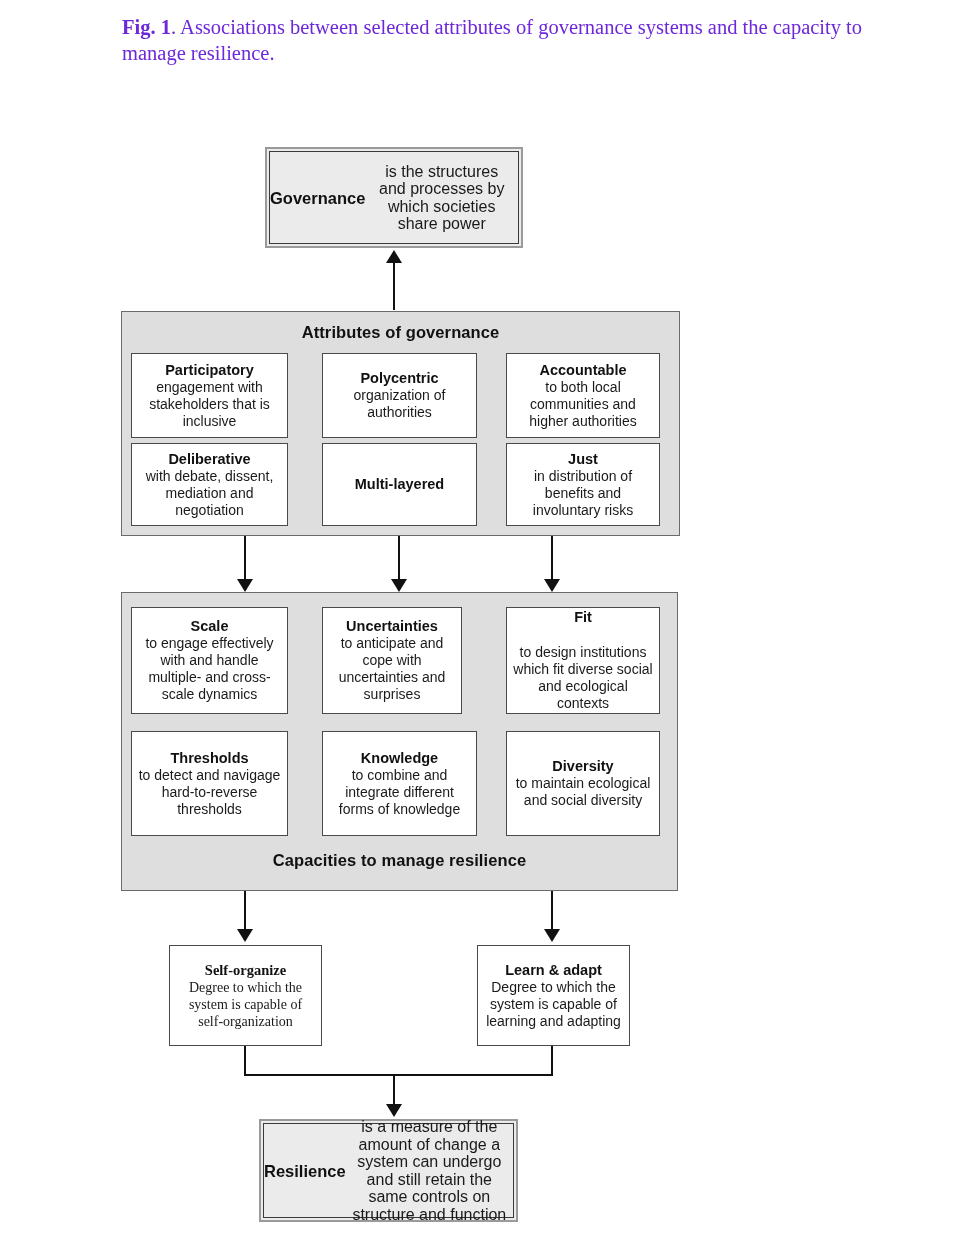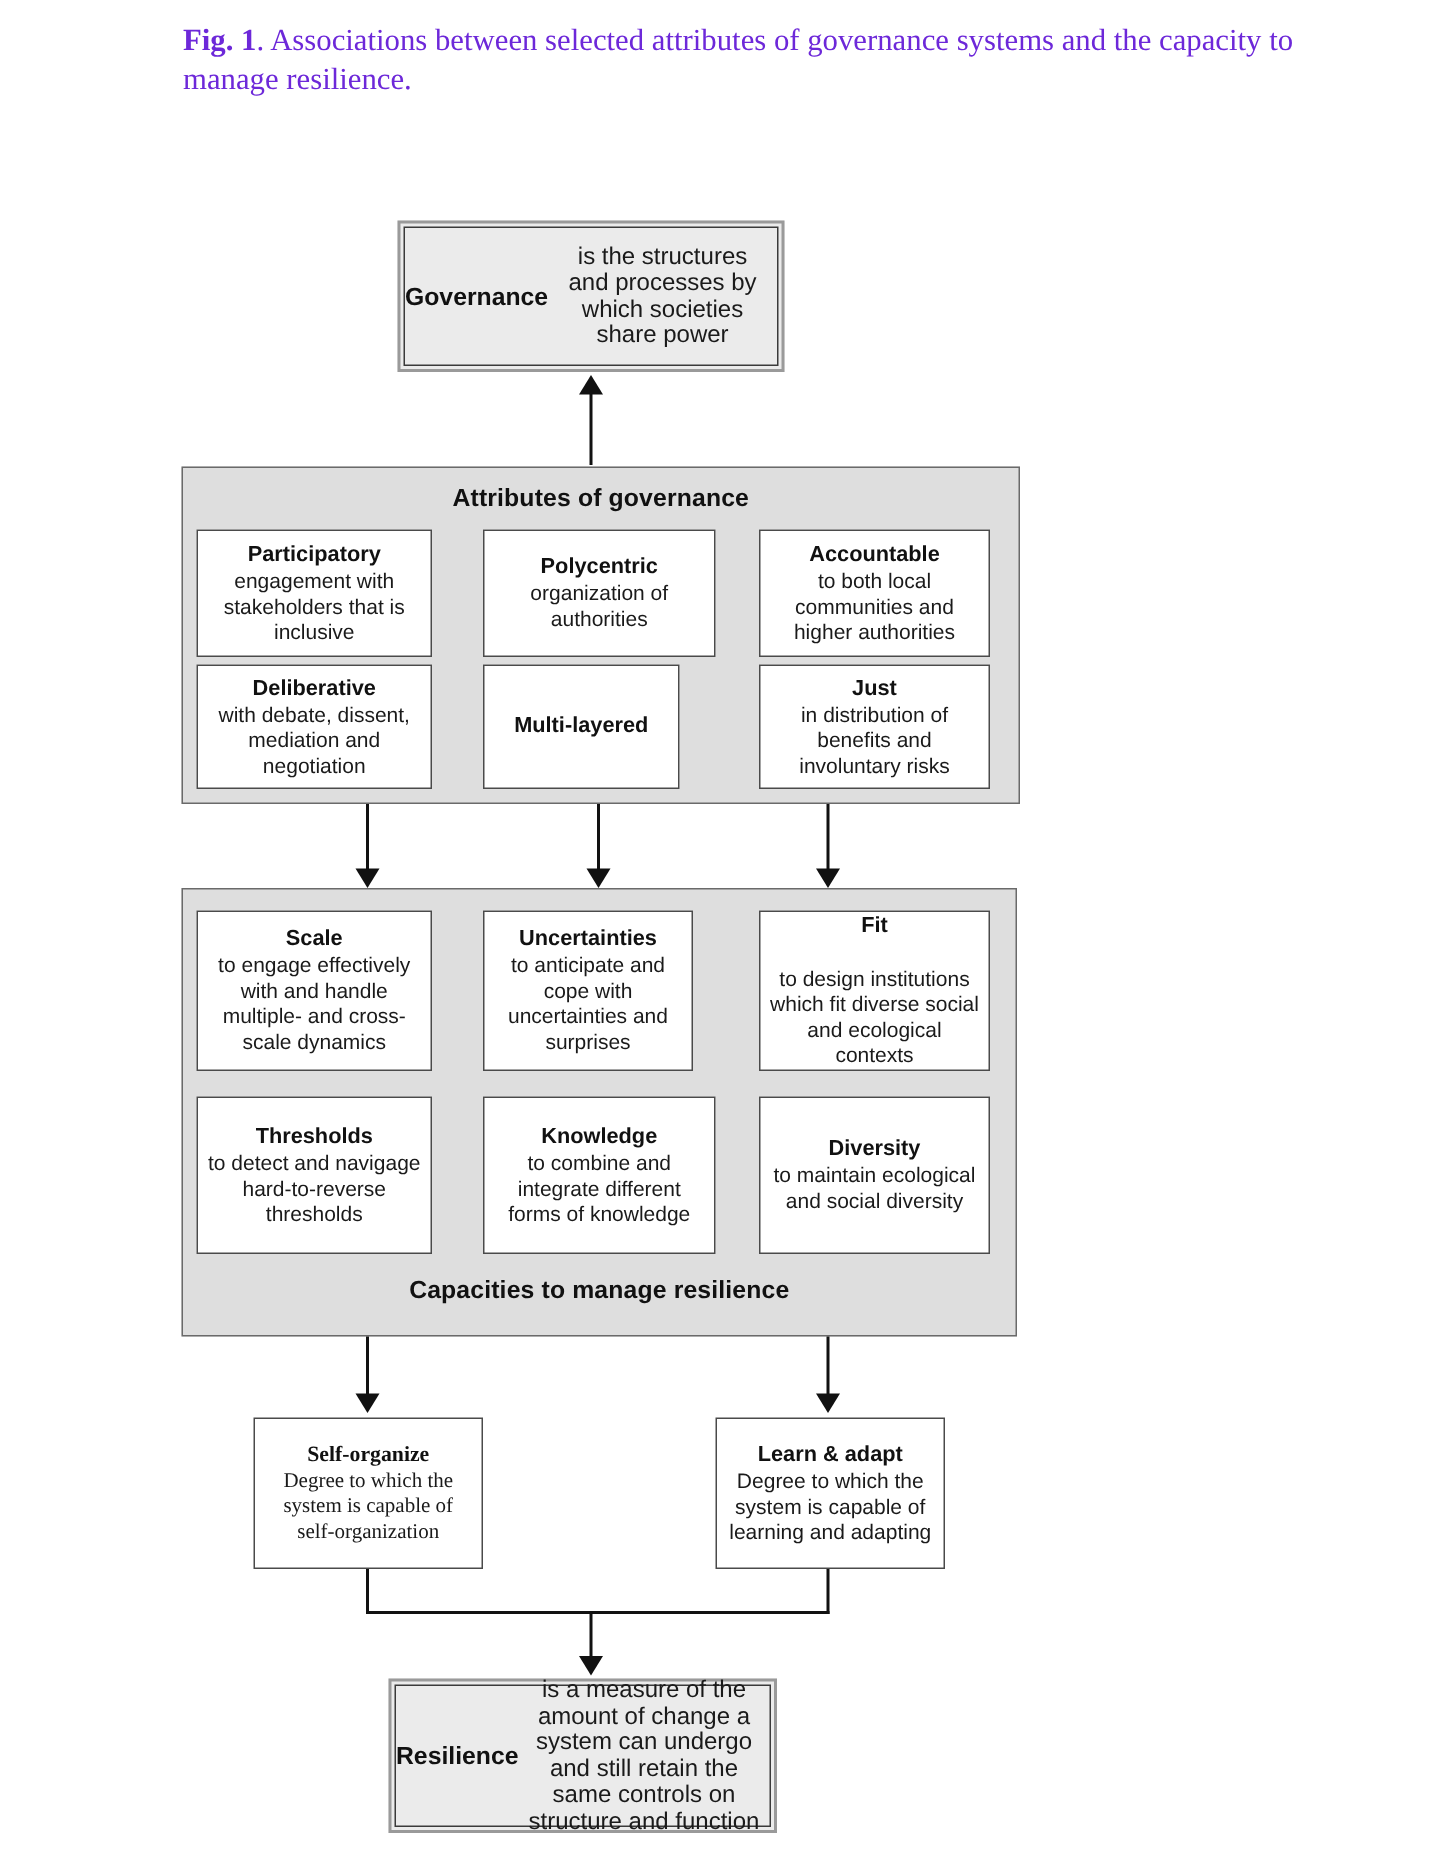--- a/index.html
+++ b/index.html
@@ -173,21 +173,21 @@
   <div class="node-plain" style="left:506px; top:353px; width:154px; height:85px;">
     <div class="n-title">Accountable</div>
     <div class="n-body">to both local communities and higher authorities</div>
   </div>
 
   <div class="node-plain" style="left:131px; top:443px; width:157px; height:83px;">
     <div class="n-title">Deliberative</div>
     <div class="n-body">with debate, dissent, mediation and negotiation</div>
   </div>
 
-  <div class="node-plain" style="left:322px; top:443px; width:131px; height:83px;">
+  <div class="node-plain" style="left:322px; top:443px; width:155px; height:83px;">
     <div class="n-title">Multi-layered</div>
   </div>
 
   <div class="node-plain" style="left:506px; top:443px; width:154px; height:83px;">
     <div class="n-title">Just</div>
     <div class="n-body">in distribution of benefits and involuntary risks</div>
   </div>
 
   <div class="vline" style="left:244px; top:536px; height:47px;"></div>
   <div class="arrow-down" style="left:237px; top:579px;"></div>

